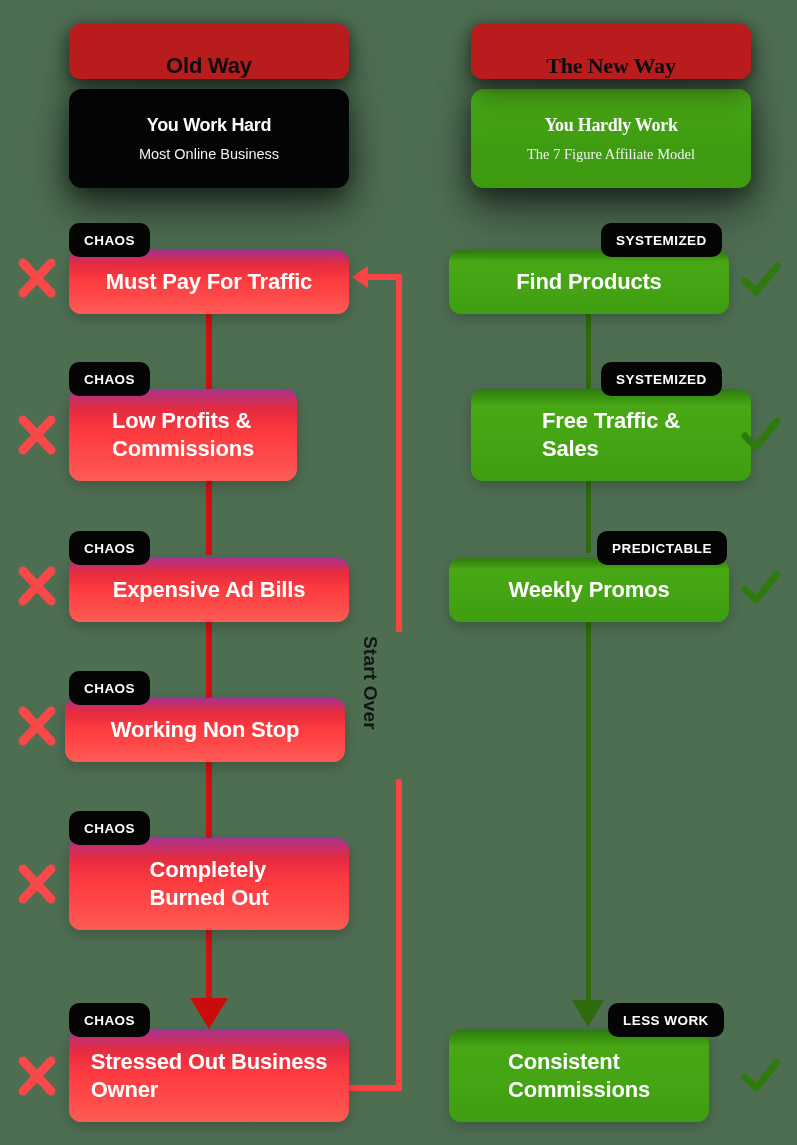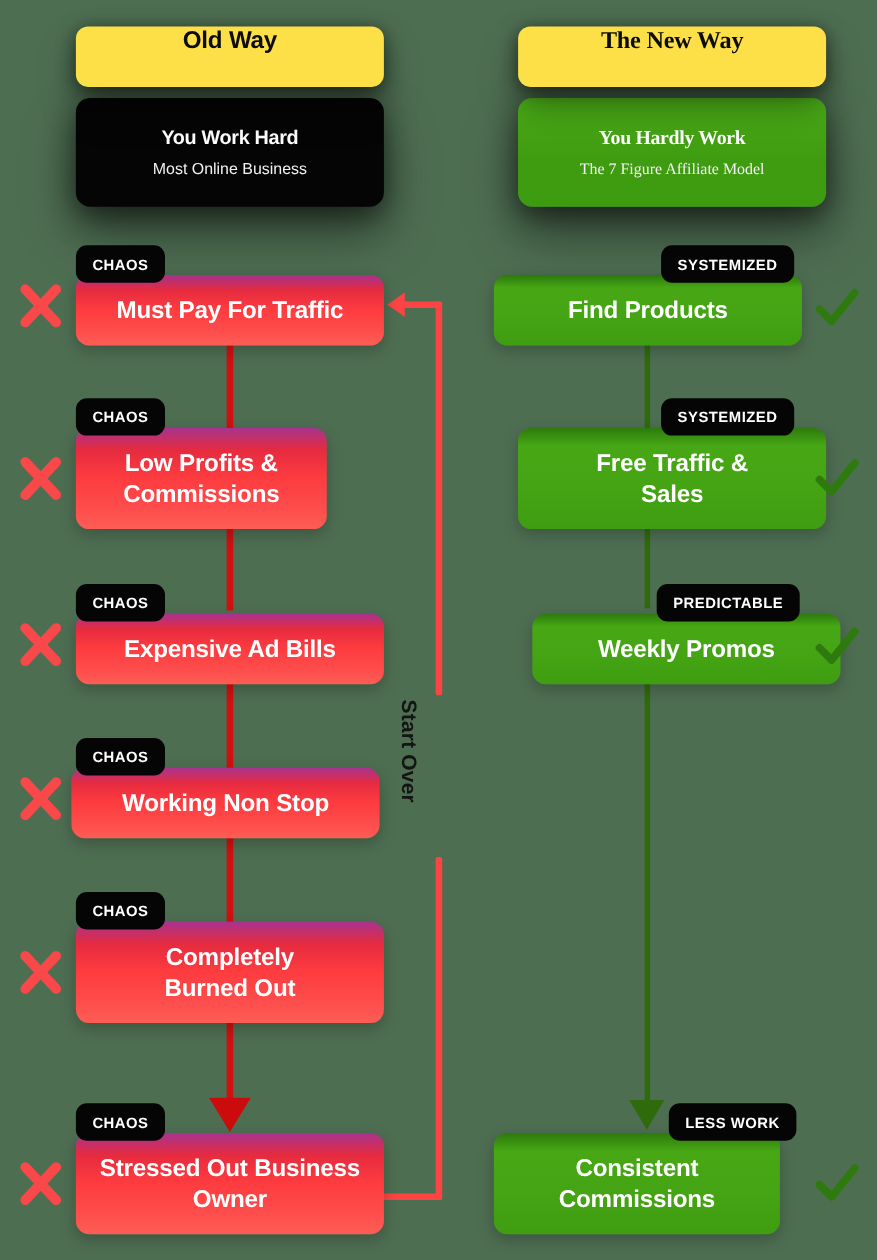--- a/index.html
+++ b/index.html
@@ -89,25 +89,25 @@
     transform-origin: left top;
     transform: rotate(90deg);
   }
 
   
   .col-head {
     position: absolute;
     z-index: 3;
   }
   .head-white {
-    background: #fde047;
+    background: #b91c1c;
     border-radius: 11px;
     height: 55px;
     display: flex;
-    align-items: flex-start;
+    align-items: flex-end;
     justify-content: center;
     box-shadow: 0 3px 16px rgba(0,0,0,0.55), 0 18px 34px rgba(0,0,0,0.35);
     position: relative;
     z-index: 4;
   }
   .head-white span {
     font-size: 22px;
     font-weight: 800;
     color: #0c0c0c;
     letter-spacing: -0.2px;
@@ -141,21 +141,21 @@
     color: #f2f2f2;
   }
 
   
   .row-box {
     position: absolute;
     border-radius: 12px;
     display: flex;
     align-items: center;
     justify-content: center;
-    text-align: center;
+    text-align: left;
     z-index: 2;
     box-shadow: 0 5px 14px rgba(0,0,0,0.22);
   }
   .row-box.red {
     background: linear-gradient(180deg, #a8338f 0%, #e62b3f 22%, #fd3b3f 48%, #fd4a4a 75%, #fd5d55 100%);
   }
   .row-box.green {
     background: linear-gradient(180deg, #2d7a0c 0%, #47a715 18%, #44a413 60%, #3f9d11 100%);
   }
   .row-box .rb-text {
@@ -343,21 +343,21 @@
   </div>
   <div class="mark" style="left:739px;top:413px;">
     <svg width="44" height="44" viewBox="0 0 44 44">
         <path d="M6 23 L17 34 L38 8" stroke="#2f7a0e" stroke-width="7" fill="none" stroke-linecap="round" stroke-linejoin="round"></path>
       </svg>
   </div>
 
   <div class="tag" style="left:597px;top:531px;">
     <span>PREDICTABLE</span>
   </div>
-  <div class="row-box green" style="left:449px;top:558px;width:280px;height:64px;margin-left:35px;">
+  <div class="row-box green" style="left:449px;top:558px;width:280px;height:64px;">
     <div class="rb-text">Weekly Promos</div>
   </div>
   <div class="mark" style="left:739px;top:566px;">
     <svg width="44" height="44" viewBox="0 0 44 44">
         <path d="M6 23 L17 34 L38 8" stroke="#2f7a0e" stroke-width="7" fill="none" stroke-linecap="round" stroke-linejoin="round"></path>
       </svg>
   </div>
 
   <div class="tag" style="left:608px;top:1003px;">
     <span>LESS WORK</span>

